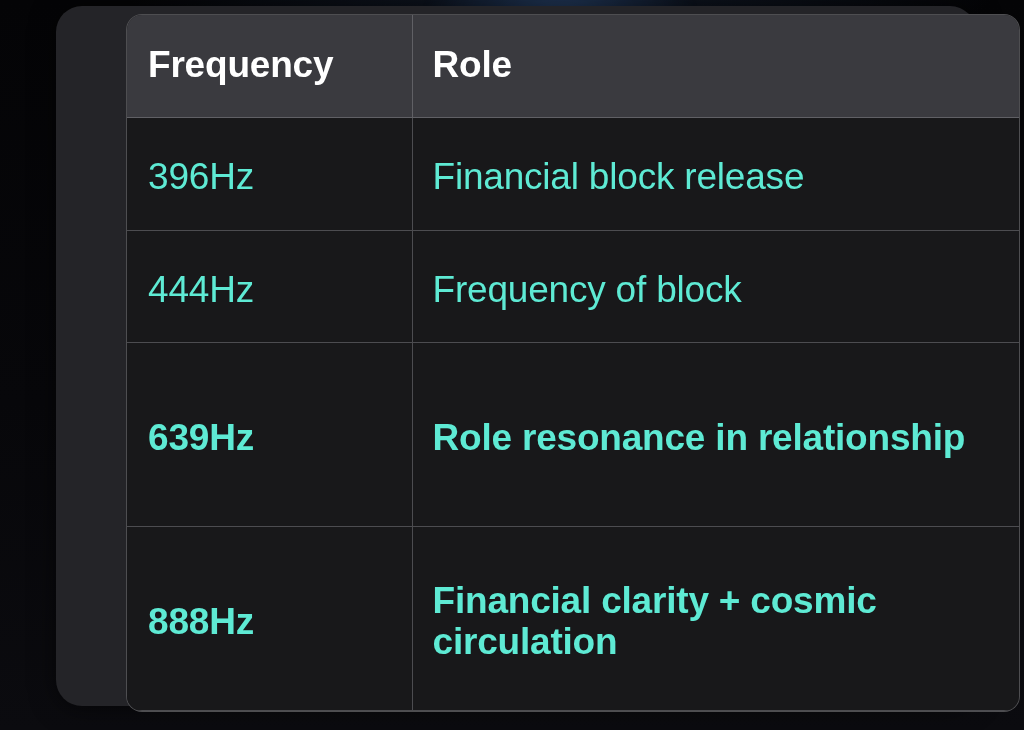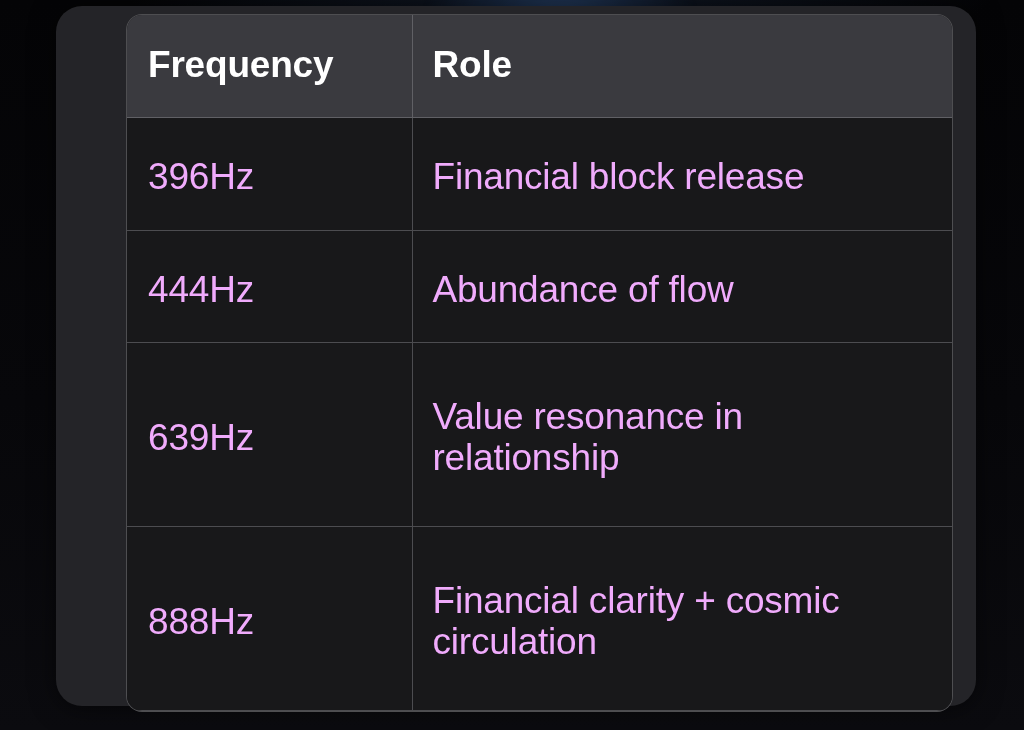--- a/index.html
+++ b/index.html
@@ -46,21 +46,21 @@
     background: #242428;
     border-radius: 26px;
     box-shadow: 0 2px 26px rgba(0,0,0,0.55);
   }
 
   
   #table-wrap {
     position: absolute;
     left: 70px;
     top: 8px;
-    width: 827px;
+    width: 894px;
     height: 698px;
     border-radius: 16px;
     overflow: hidden;
     background: #1b1b1d;
     border: 1px solid rgba(150,150,156,0.42);
     box-sizing: border-box;
   }
 
   table#freq-table {
     width: 100%;
@@ -85,21 +85,21 @@
     letter-spacing: -0.2px;
   }
 
   #freq-table thead th.th-role {
     border-left: 1px solid rgba(150,150,156,0.42);
     padding-left: 20px;
   }
 
   #freq-table tbody td {
     background: #18181a;
-    color: #f0abfc;
+    color: #5eead4;
     font-size: 37px;
     font-weight: normal;
     text-align: left;
     vertical-align: middle;
     padding: 10px 12px 4px 21px;
     border-bottom: 1px solid rgba(150,150,156,0.42);
     letter-spacing: -0.2px;
     line-height: 1.12;
   }
 
@@ -109,20 +109,21 @@
     padding-right: 18px;
   }
 
   #freq-table tbody td.td-freq {
     vertical-align: middle;
   }
 
   
   #freq-table tbody tr.tall-row td {
     height: 142px;
+    font-weight: bold;
   }
   #freq-table tbody tr.short-row td {
     height: 81px;
   }
 </style>
 </head>
 <body>
 
 <div id="page-backdrop"></div>
 <div id="top-glow"></div>
@@ -141,25 +142,25 @@
           <th class="th-role">Role</th>
         </tr>
       </thead>
       <tbody>
         <tr class="short-row">
           <td class="td-freq">396Hz</td>
           <td class="td-role">Financial block release</td>
         </tr>
         <tr class="short-row">
           <td class="td-freq">444Hz</td>
-          <td class="td-role">Abundance of flow</td>
+          <td class="td-role">Frequency of block</td>
         </tr>
         <tr class="tall-row">
           <td class="td-freq">639Hz</td>
-          <td class="td-role">Value resonance in relationship</td>
+          <td class="td-role">Role resonance in relationship</td>
         </tr>
         <tr class="tall-row">
           <td class="td-freq">888Hz</td>
           <td class="td-role">Financial clarity + cosmic circulation</td>
         </tr>
 
       </tbody>
     </table>
   </div>
 

